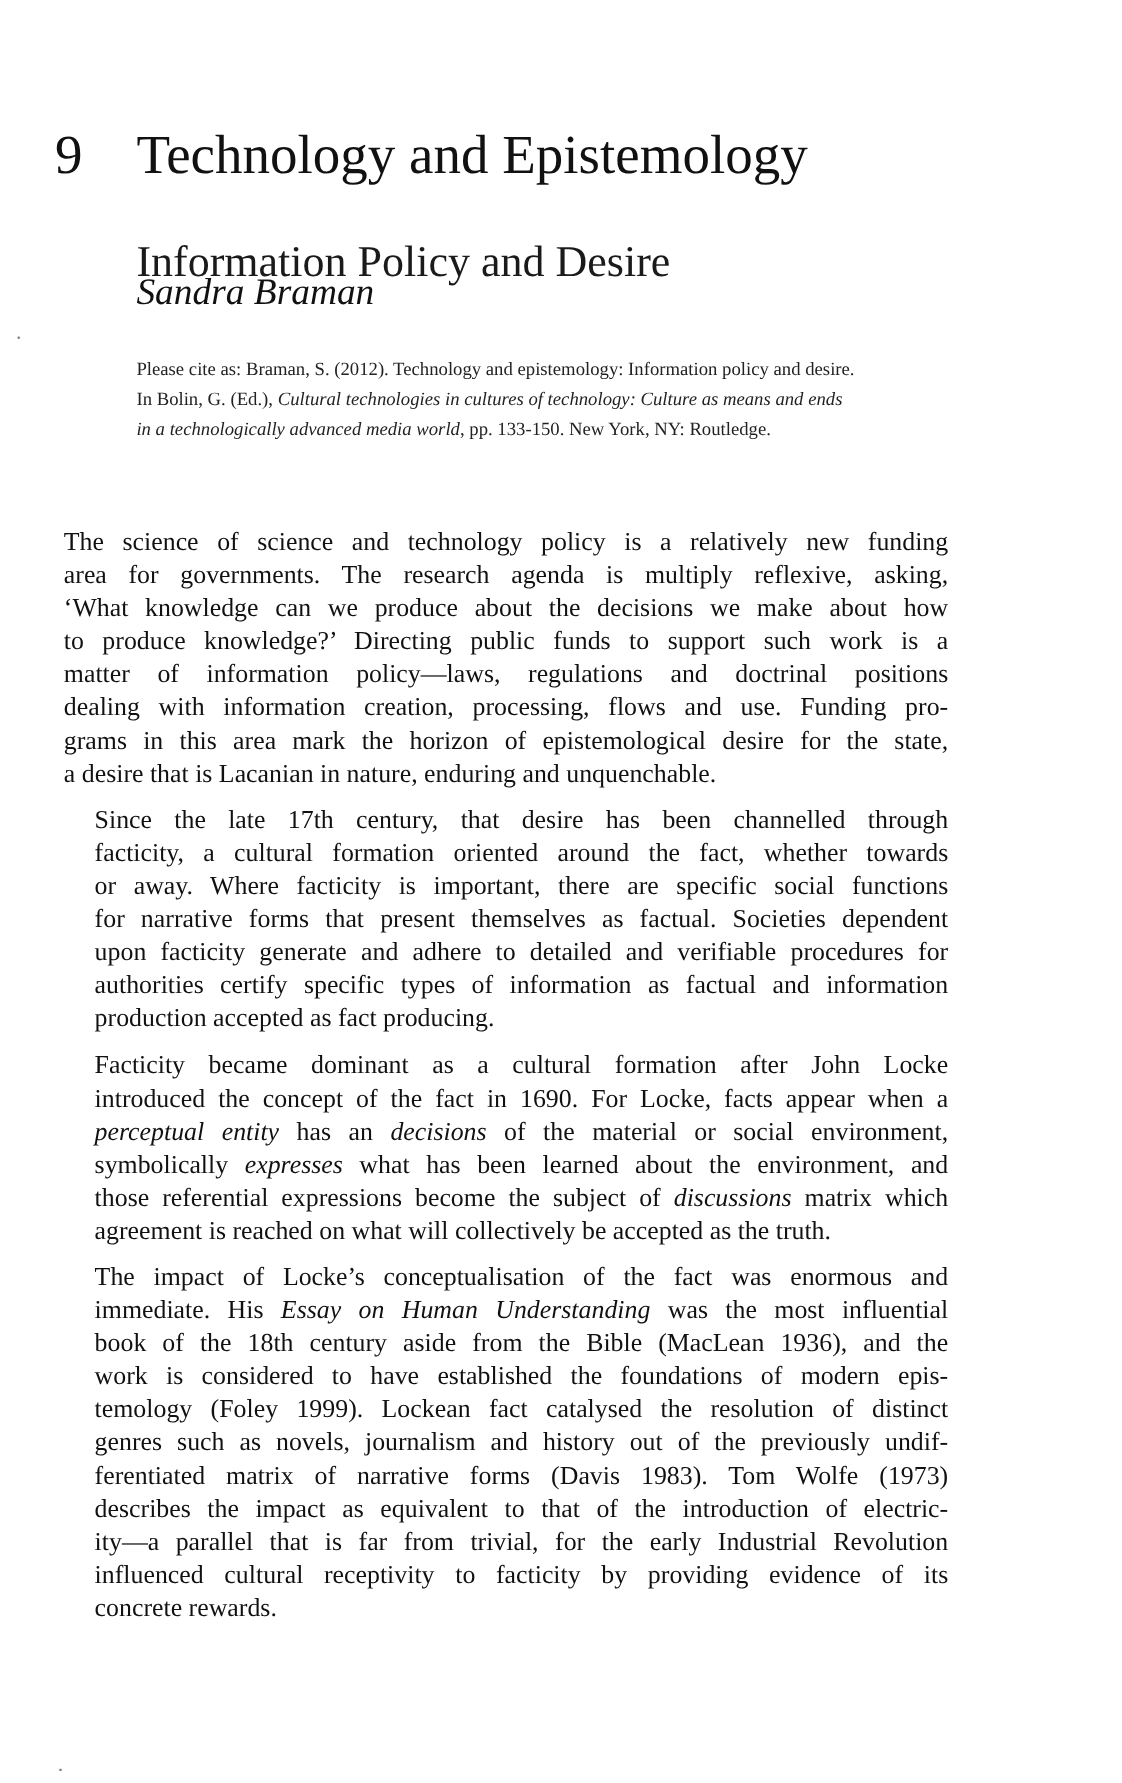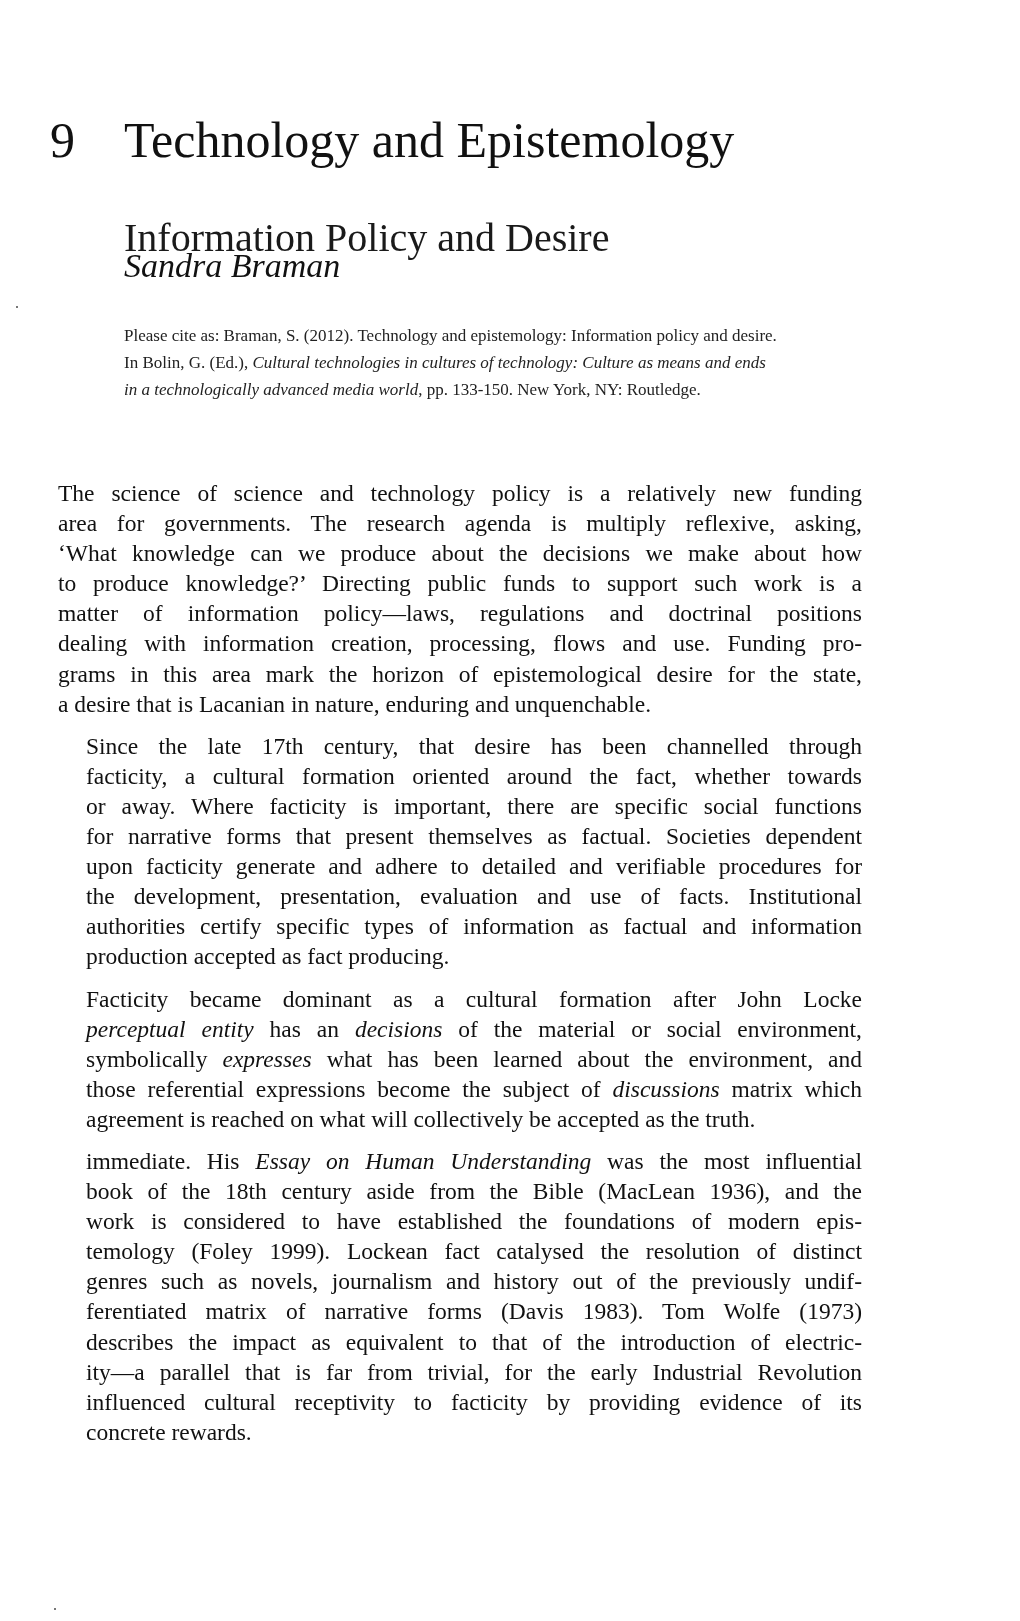--- a/index.html
+++ b/index.html
@@ -44,32 +44,33 @@
         <span class="ln"><span>dealing with information creation, processing, flows and use. Funding pro-</span></span>
         <span class="ln"><span>grams in this area mark the horizon of epistemological desire for the state,</span></span>
         <span class="ln last"><span>a desire that is Lacanian in nature, enduring and unquenchable.</span></span>
       </p>
       <p>
         <span class="ln" style="text-indent: 28px;"><span>Since the late 17th century, that desire has been channelled through</span></span>
         <span class="ln"><span>facticity, a cultural formation oriented around the fact, whether towards</span></span>
         <span class="ln"><span>or away. Where facticity is important, there are specific social functions</span></span>
         <span class="ln"><span>for narrative forms that present themselves as factual. Societies dependent</span></span>
         <span class="ln"><span>upon facticity generate and adhere to detailed and verifiable procedures for</span></span>
-        <span class="ln"><span>the development, presentation, evaluation and use of facts. Institutional</span></span>
         <span class="ln"><span>authorities certify specific types of information as factual and information</span></span>
         <span class="ln last"><span>production accepted as fact producing.</span></span>
       </p>
       <p>
         <span class="ln" style="text-indent: 28px;"><span>Facticity became dominant as a cultural formation after John Locke</span></span>
+        <span class="ln"><span>introduced the concept of the fact in 1690. For Locke, facts appear when a</span></span>
         <span class="ln"><em>perceptual entity</em><span> has an </span><em>decisions</em><span> of the material or social environment,</span></span>
         <span class="ln"><span>symbolically </span><em>expresses</em><span> what has been learned about the environment, and</span></span>
         <span class="ln"><span>those referential expressions become the subject of </span><em>discussions</em><span> matrix which</span></span>
         <span class="ln last"><span>agreement is reached on what will collectively be accepted as the truth.</span></span>
       </p>
       <p>
+        <span class="ln" style="text-indent: 28px;"><span>The impact of Locke’s conceptualisation of the fact was enormous and</span></span>
         <span class="ln"><span>immediate. His </span><em>Essay on Human Understanding</em><span> was the most influential</span></span>
         <span class="ln"><span>book of the 18th century aside from the Bible (MacLean 1936), and the</span></span>
         <span class="ln"><span>work is considered to have established the foundations of modern epis-</span></span>
         <span class="ln"><span>temology (Foley 1999). Lockean fact catalysed the resolution of distinct</span></span>
         <span class="ln"><span>genres such as novels, journalism and history out of the previously undif-</span></span>
         <span class="ln"><span>ferentiated matrix of narrative forms (Davis 1983). Tom Wolfe (1973)</span></span>
         <span class="ln"><span>describes the impact as equivalent to that of the introduction of electric-</span></span>
         <span class="ln"><span>ity—a parallel that is far from trivial, for the early Industrial Revolution</span></span>
         <span class="ln"><span>influenced cultural receptivity to facticity by providing evidence of its</span></span>
         <span class="ln last"><span>concrete rewards.</span></span>

